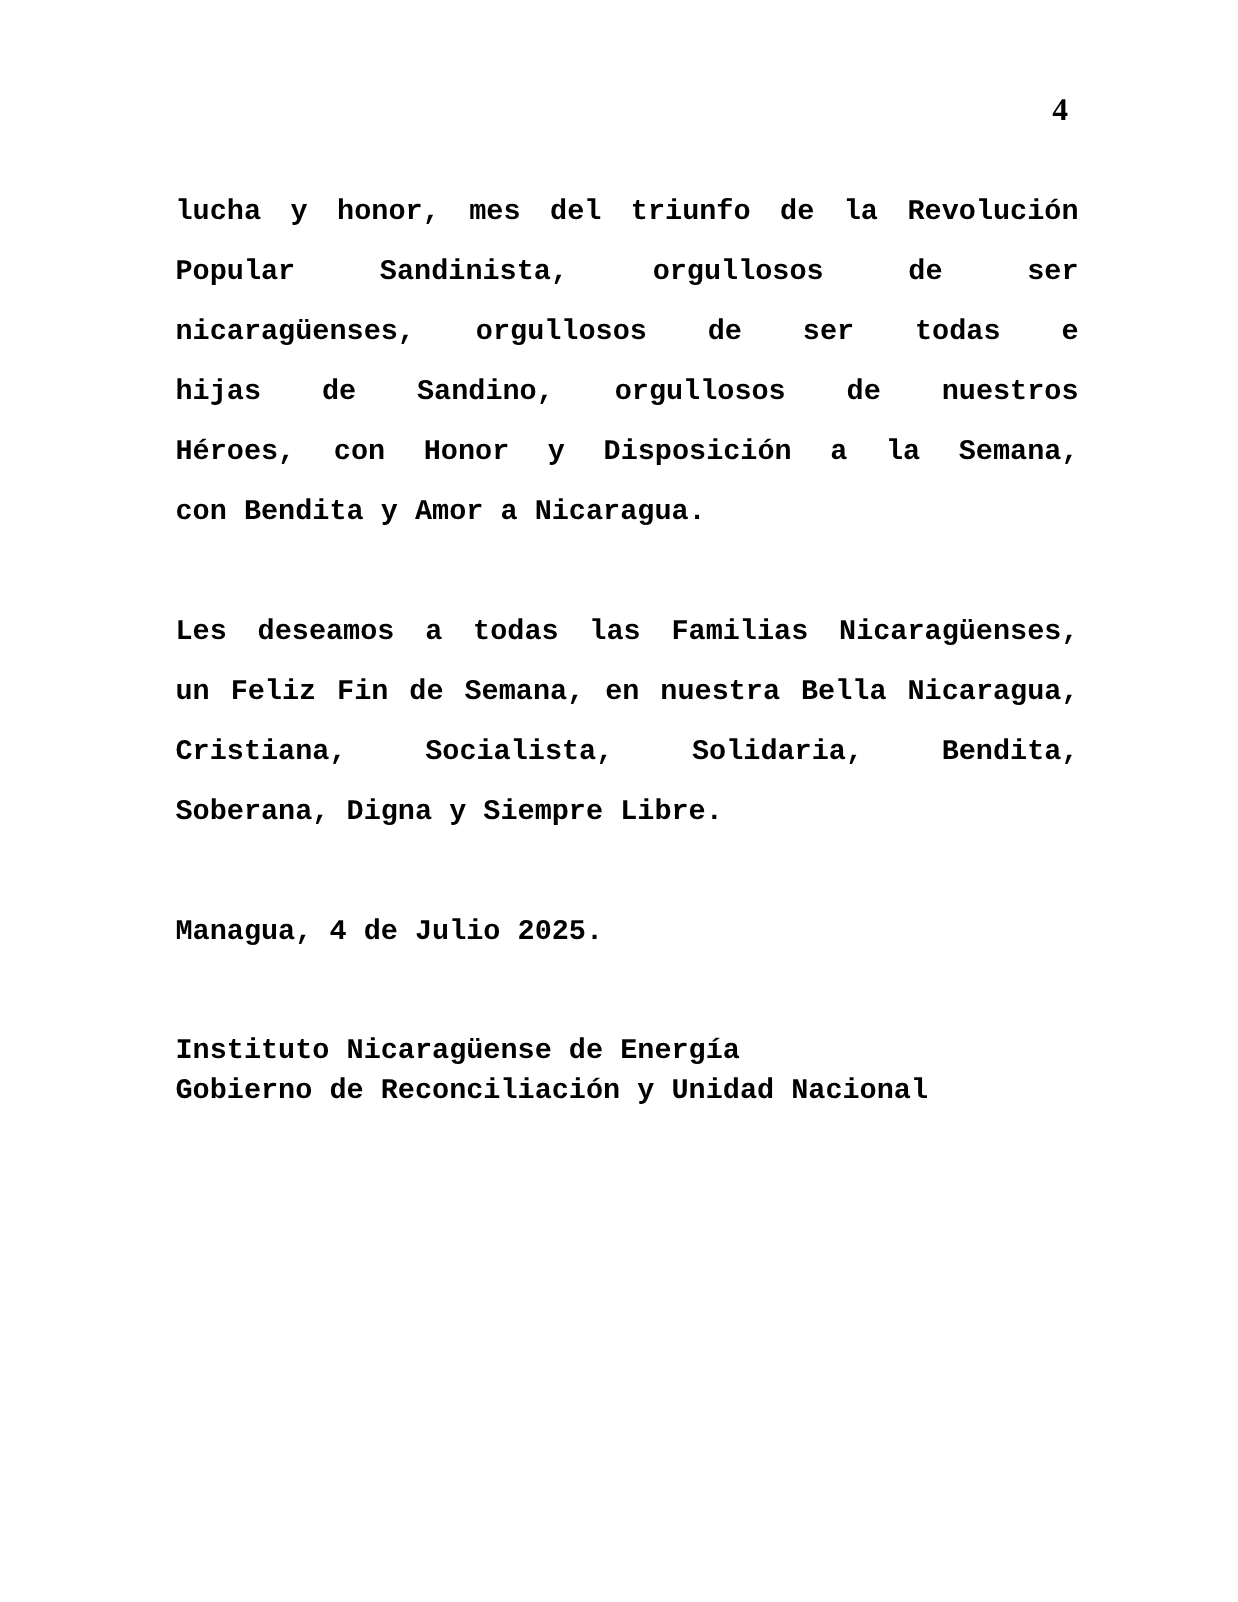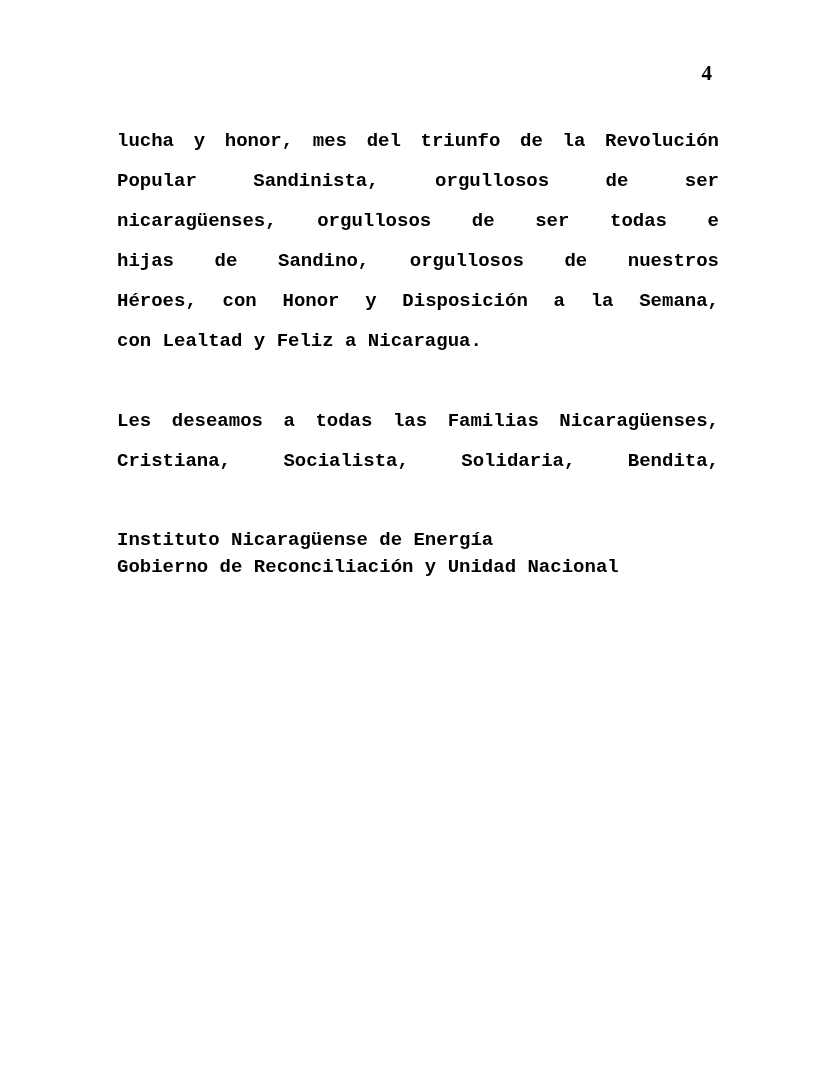--- a/index.html
+++ b/index.html
@@ -64,27 +64,32 @@
 <div class="page">
   <div class="page-number">4</div>
 
   <div class="body-text">
     <div class="paragraph">
         <div class="line just">lucha y honor, mes del triunfo de la Revolución</div>
         <div class="line just">Popular Sandinista, orgullosos de ser</div>
         <div class="line just">nicaragüenses, orgullosos de ser todas e</div>
         <div class="line just">hijas de Sandino, orgullosos de nuestros</div>
         <div class="line just">Héroes, con Honor y Disposición a la Semana,</div>
-        <div class="line">con Lealtad y Feliz a Nicaragua.</div>
+        <div class="line">con Bendita y Amor a Nicaragua.</div>
       </div>
 
     <div class="paragraph">
         <div class="line just">Les deseamos a todas las Familias Nicaragüenses,</div>
+        <div class="line just">un Feliz Fin de Semana, en nuestra Bella Nicaragua,</div>
         <div class="line just">Cristiana, Socialista, Solidaria, Bendita,</div>
+        <div class="line">Soberana, Digna y Siempre Libre.</div>
       </div>
 
+    <div class="paragraph dateline">
+      <div class="line">Managua, 4 de Julio 2025.</div>
+    </div>
 
     <div class="paragraph signature">
         <div class="line">Instituto Nicaragüense de Energía</div>
         <div class="line">Gobierno de Reconciliación y Unidad Nacional</div>
       </div>
   </div>
 </div>
 
 </body></html>

